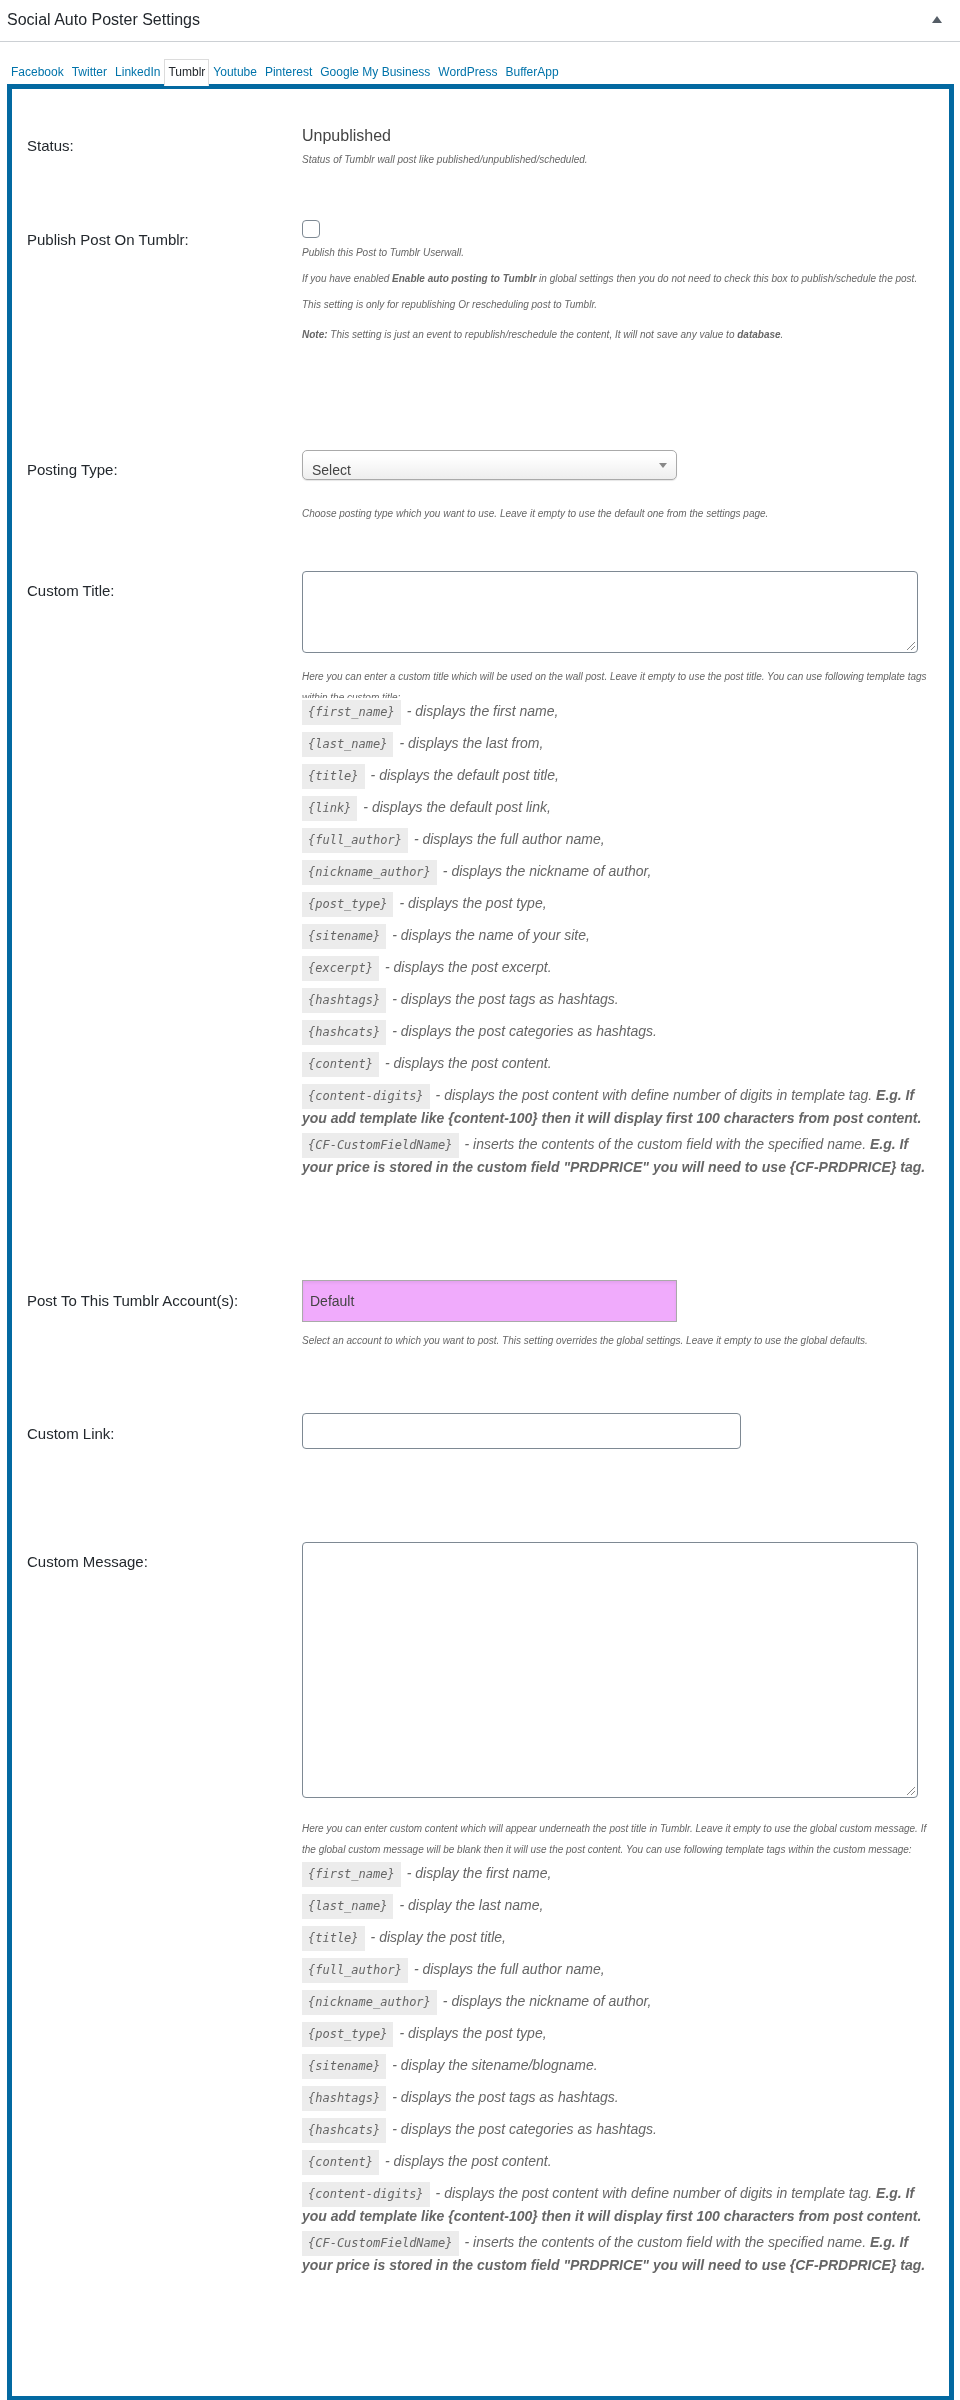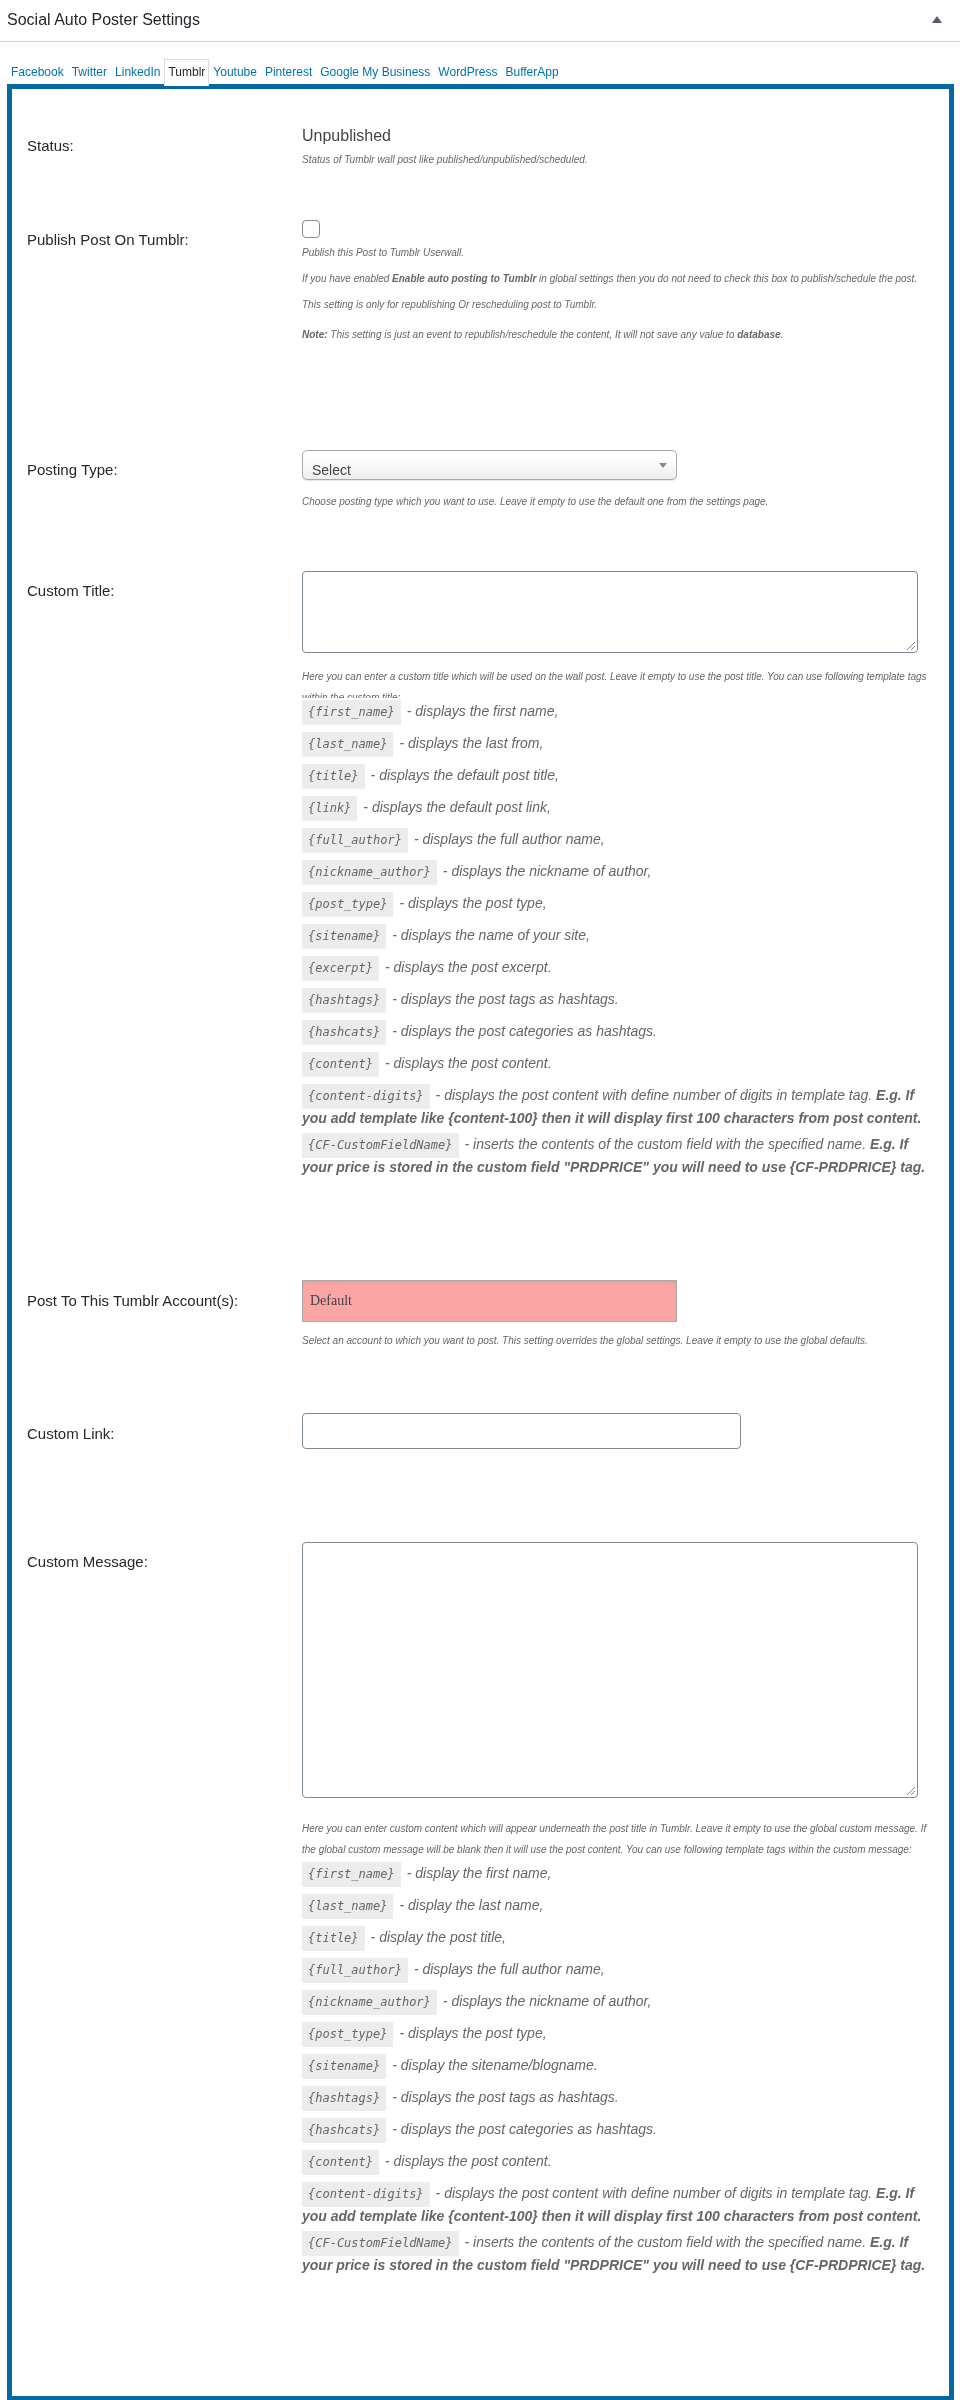--- a/index.html
+++ b/index.html
@@ -25,22 +25,22 @@
   .select { width: 373px; height: 28px; border: 1px solid #aaa; border-radius: 5px;
             background: linear-gradient(#fff 20%, #eee 100%); box-shadow: 0 1px 1px rgba(0,0,0,0.1);
             position: relative; cursor: pointer; font-size: 14px; color: #444; }
   .select span.txt { position: absolute; left: 9px; top: 11px; }
   .select .caret { position: absolute; right: 9px; top: 12px; width: 0; height: 0;
                    border-left: 4px solid transparent; border-right: 4px solid transparent; border-top: 5px solid #888; }
   .textarea { border: 1px solid #7e8993; border-radius: 4px; background: #fff; position: relative; cursor: text; }
   .resize { position: absolute; right: 2px; bottom: 2px; width: 8px; height: 8px;
             background: linear-gradient(135deg, transparent 45%, #888 45%, #888 52%, transparent 52%, transparent 70%, #888 70%, #888 77%, transparent 77%); }
   .input { border: 1px solid #7e8993; border-radius: 4px; background: #fff; height: 34px; cursor: text; }
-  .account { border: 1px solid #aaa; background: #fca5a5; height: 40px; width: 373px; box-shadow: inset 0 2px 3px rgba(0,0,0,0.06);
-             position: relative; font-size: 14px; color: #444; cursor: pointer; font-family: Liberation Serif, serif; }
+  .account { border: 1px solid #aaa; background: #f0abfc; height: 40px; width: 373px; box-shadow: inset 0 2px 3px rgba(0,0,0,0.06);
+             position: relative; font-size: 14px; color: #444; cursor: pointer; }
   .account span { position: absolute; left: 7px; top: 12px; }
   .tag-line { font-size: 14px; font-style: italic; color: #666; line-height: 19px; margin-bottom: 7px; }
   .tag-line.wrap { line-height: 26px; margin-bottom: 0; }
   code.tag { font-family: "DejaVu Sans Mono", monospace; font-style: italic; font-size: 12px; color: #666;
              background: #ececec; padding: 4px 6px; margin-right: 6px; display: inline-block; line-height: 17px; }
   .clip { overflow: hidden; }
 </style>
 </head>
 <body>
 
@@ -85,21 +85,21 @@
     </div>
   </div>
 
   <div class="row" style="top:0;">
     <span class="label" style="top:372px;">Posting Type:</span>
     <div class="field" style="top:361px;">
       <div class="select">
         <span class="txt">Select</span>
         <span class="caret"></span>
       </div>
-      <div class="desc" style="margin-top:11px;line-height:21px;">Choose posting type which you want to use. Leave it empty to use the default one from the settings page.</div>
+      <div class="desc" style="margin-top:23px;line-height:21px;">Choose posting type which you want to use. Leave it empty to use the default one from the settings page.</div>
     </div>
   </div>
 
   <div class="row" style="top:0;">
     <span class="label" style="top:493px;">Custom Title:</span>
     <div class="field" style="top:482px;">
       <div class="textarea" style="height:80px;width:614px;">
           <span class="resize"></span>
         </div>
       <div class="desc clip" style="margin-top:13px;line-height:21px;height:32px;">Here you can enter a custom title which will be used on the wall post. Leave it empty to use the post title. You can use following template tags within the custom title:</div>

